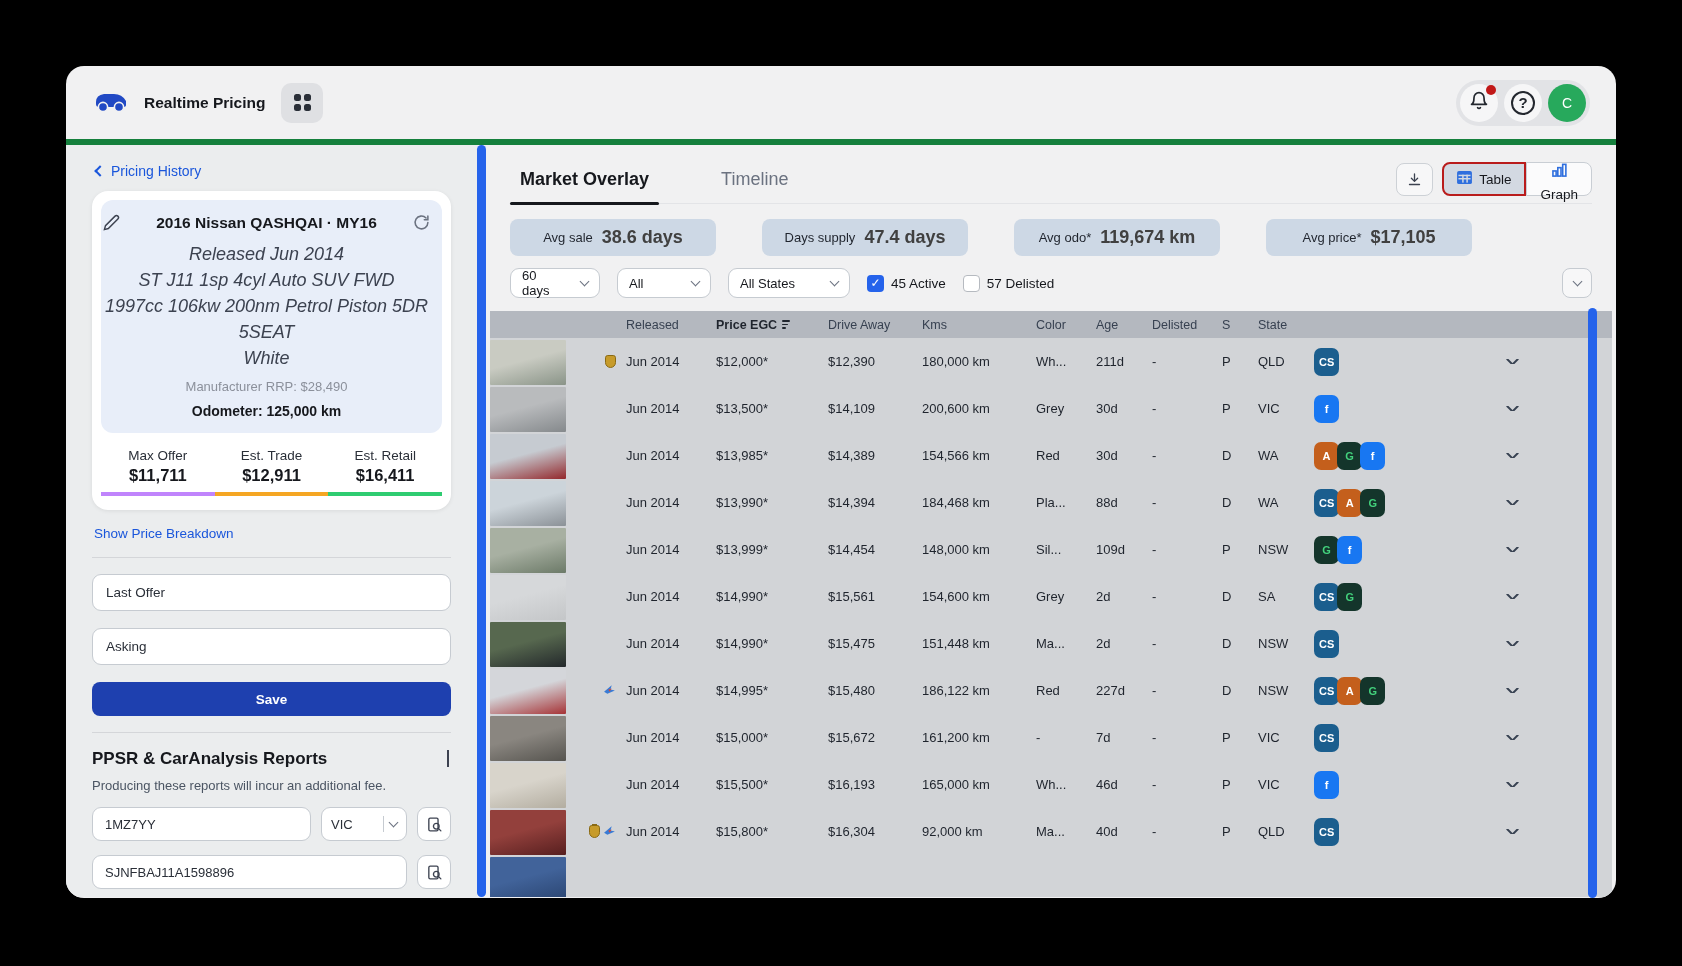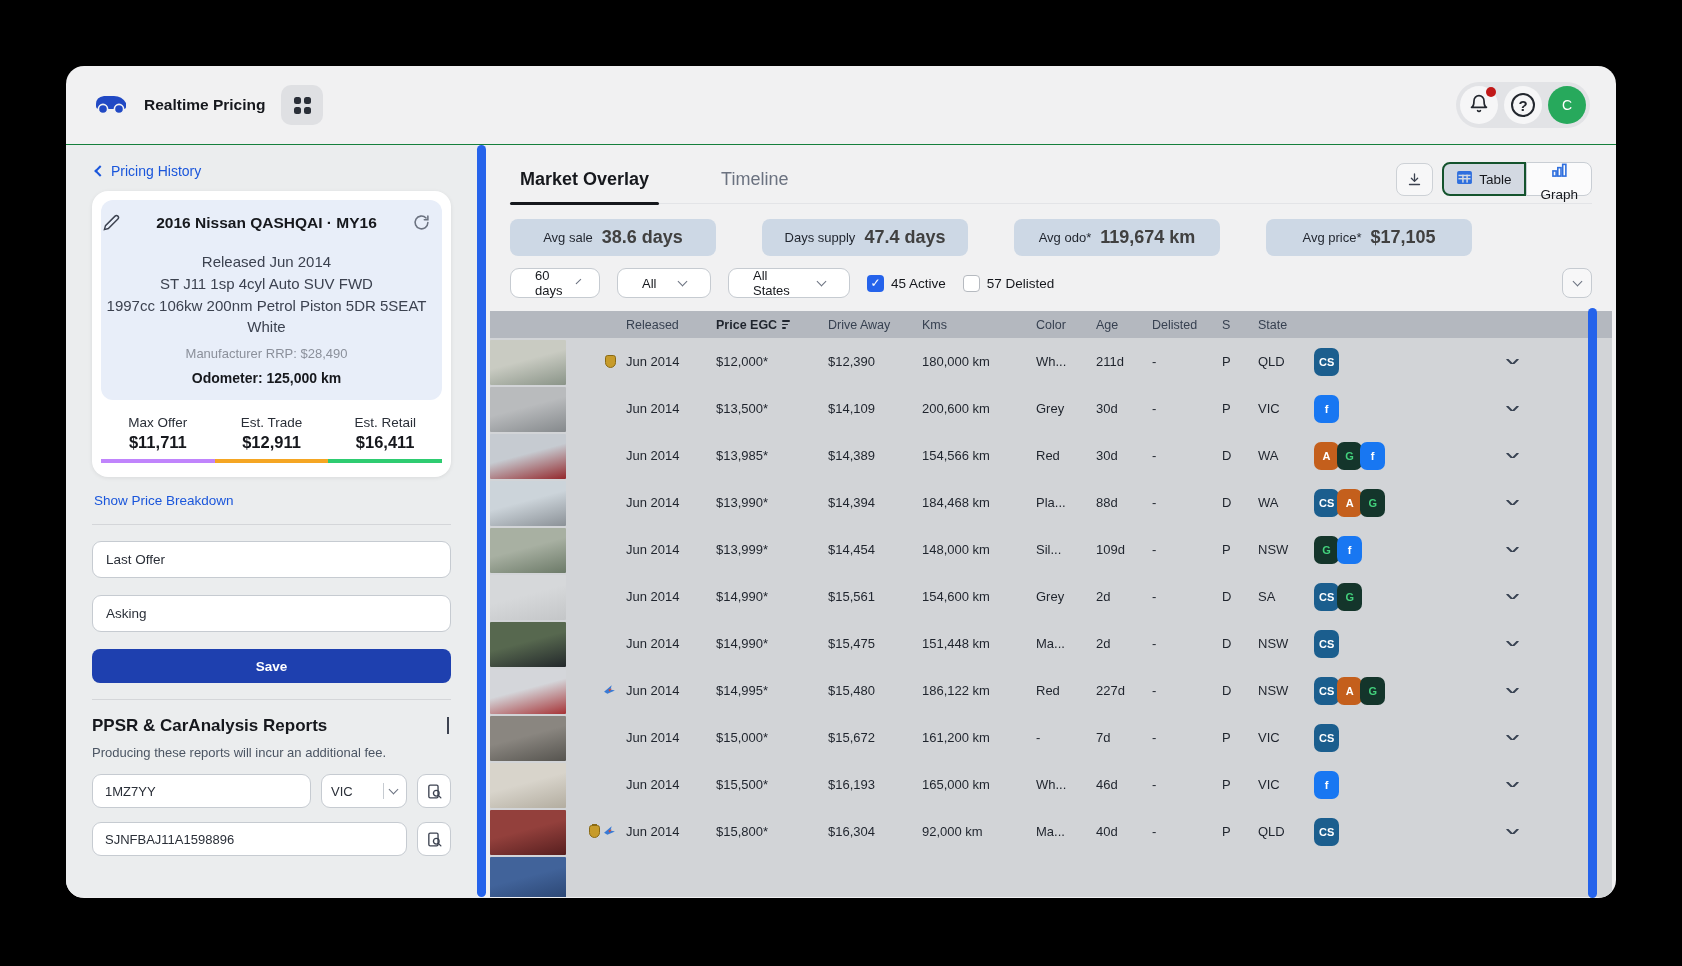--- a/index.html
+++ b/index.html
@@ -3,21 +3,21 @@
 <meta charset="utf-8">
 <style>
   * { margin:0; padding:0; box-sizing:border-box; }
   html,body { width:1682px; height:966px; background:#000; font-family:"Liberation Sans", sans-serif; overflow:hidden; }
 
   .window { position:absolute; left:66px; top:66px; width:1550px; height:832px;
     background:#f1f1f2; border-radius:18px; overflow:hidden; }
 
   
   .topbar { height:79px; display:flex; align-items:center; padding:0 26px;
-    border-bottom:1px solid #15803d; }
+    border-bottom:6px solid #15803d; }
   .brand { display:flex; align-items:center; gap:14px; }
   .app-title { font-size:15.5px; font-weight:bold; color:#16181d; }
   .apps-btn { width:42px; height:40px; margin-left:16px; border-radius:10px; background:#dfe0e3;
     display:flex; align-items:center; justify-content:center; border:none; cursor:pointer; }
   .apps-grid { width:17px; height:17px; display:grid; grid-template-columns:1fr 1fr; gap:3px; }
   .apps-grid span { background:#2a2f38; border-radius:2.5px; }
   .topbar-right { margin-left:auto; display:flex; align-items:center; background:#e2e3e6;
     border-radius:24px; padding:4px; gap:6px; }
   .circle-btn { width:38px; height:38px; border-radius:50%; background:#f6f6f7; border:none;
     display:flex; align-items:center; justify-content:center; position:relative; cursor:pointer; }
@@ -40,21 +40,21 @@
   .back-chev { width:8px; height:8px; border-left:2px solid #1a56db; border-bottom:2px solid #1a56db;
     transform:rotate(45deg); }
 
   .vehicle-card { background:#fff; border-radius:16px; box-shadow:0 1px 4px rgba(0,0,0,.08);
     padding:9px 9px 14px 9px; }
   .vc-info { background:#e8eef9; border-radius:12px; padding:12px 10px 14px 0; text-align:center; }
   .vc-titlerow { display:flex; align-items:flex-start; }
   .vc-title { flex:1; font-size:15.5px; font-weight:bold; color:#16181d; padding-top:2px; }
   .icon-btn { background:none; border:none; cursor:pointer; padding:2px; }
   .vc-meta { font-size:13px; color:#3c4250; margin-top:7px; line-height:1.42; }
-  .vc-specs { font-size:15px; color:#3c4250; margin-top:15px; line-height:1.45; }
+  .vc-specs { font-size:18px; color:#3c4250; margin-top:5px; line-height:1.45;font-style:italic; }
   .vc-rrp { font-size:13px; color:#8b909b; margin-top:8px; }
   .vc-odo { font-size:14px; font-weight:bold; color:#16181d; margin-top:9px; }
   .estimates { display:flex; margin-top:15px; }
   .est { flex:1; text-align:center; }
   .est-label { font-size:13.5px; color:#2a2f38; }
   .est-value { font-size:16.5px; font-weight:bold; color:#16181d; margin-top:3px; }
   .est-bar { height:4px; margin-top:7px; }
 
   .breakdown-link { color:#1a56db; font-size:13.5px; margin:16px 0 0 2px; background:none;
     border:none; cursor:pointer; display:block; }
@@ -91,33 +91,33 @@
   .tab.active::after { content:""; position:absolute; left:0; right:0; bottom:-2px; height:3.5px;
     background:#16181d; border-radius:2px; }
   .tabs-right { margin-left:auto; display:flex; align-items:center; gap:9px; padding-bottom:7px; }
   .dl-btn { width:37px; height:33px; border:1px solid #cdd1d6; border-radius:8px; background:#f7f7f8;
     display:flex; align-items:center; justify-content:center; cursor:pointer; }
   .seg { display:flex; }
   .seg-btn { height:34px; display:flex; align-items:center; gap:7px; padding:0 13px; font-size:13.5px;
     color:#16181d; cursor:pointer; border:1px solid #c9ced4; background:#fbfbfc; }
   .seg-btn.left { border-radius:8px 0 0 8px; }
   .seg-btn.right { border-radius:0 8px 8px 0;flex-direction:column; }
-  .seg-btn.selected { background:#d3d9e2; border:2px solid #14532d; }
+  .seg-btn.selected { background:#d3d9e2; border:2px solid #b91c1c; }
 
   
   .stats-row { display:flex; gap:46px; margin-top:15px; margin-right:120px; }
   .stat-pill { flex:1; height:37px; border-radius:8px; background:#cdd8e5; display:flex;
     align-items:center; justify-content:center; gap:9px; }
   .stat-label { font-size:13px; color:#1f242d; }
   .stat-value { font-size:18px; font-weight:700; color:#404040; }
 
   
   .filters-row { display:flex; align-items:center; margin-top:12px; gap:17px; }
   .filter-select { height:30px; border:1px solid #c6cbd1; border-radius:9px; background:#fff;
-    display:flex; align-items:center; padding:0 24px; gap:16px; cursor:pointer; }
+    display:flex; align-items:center; padding:0 11px; gap:16px; cursor:pointer; }
   .filter-select .txt { font-size:13px; color:#16181d; }
   .f-period { width:90px; } .f-type { width:94px; } .f-states { width:122px; }
   .filter-select .txt { flex:1; }
   .check-group { display:flex; align-items:center; gap:7px; cursor:pointer; }
   .checkbox { width:17px; height:17px; border-radius:4px; border:1.5px solid #b6bac0; background:#fff;
     display:flex; align-items:center; justify-content:center; font-size:12px; color:#fff; }
   .checkbox.checked { border:none; }
   .check-label { font-size:13.5px; color:#16181d; }
   .collapse-btn { margin-left:auto; width:30px; height:30px; border:1px solid #c6cbd1; border-radius:8px;
     background:#f7f7f8; display:flex; align-items:center; justify-content:center; cursor:pointer; }

